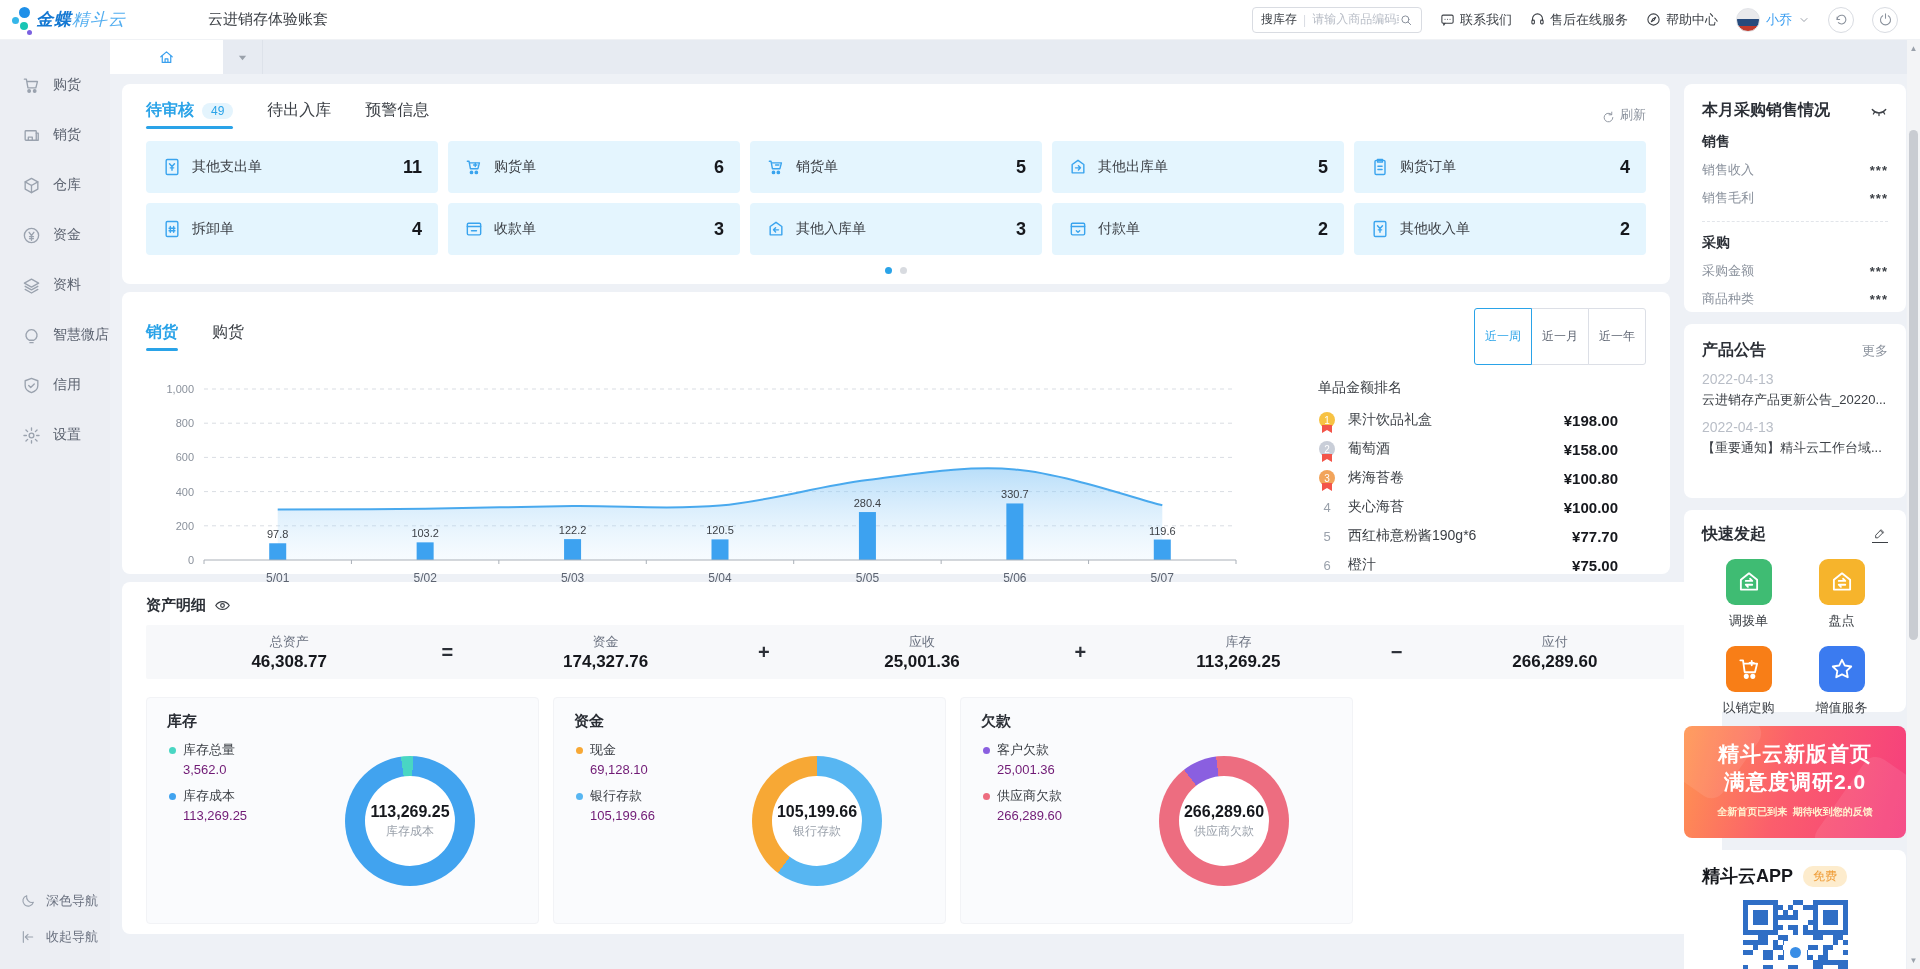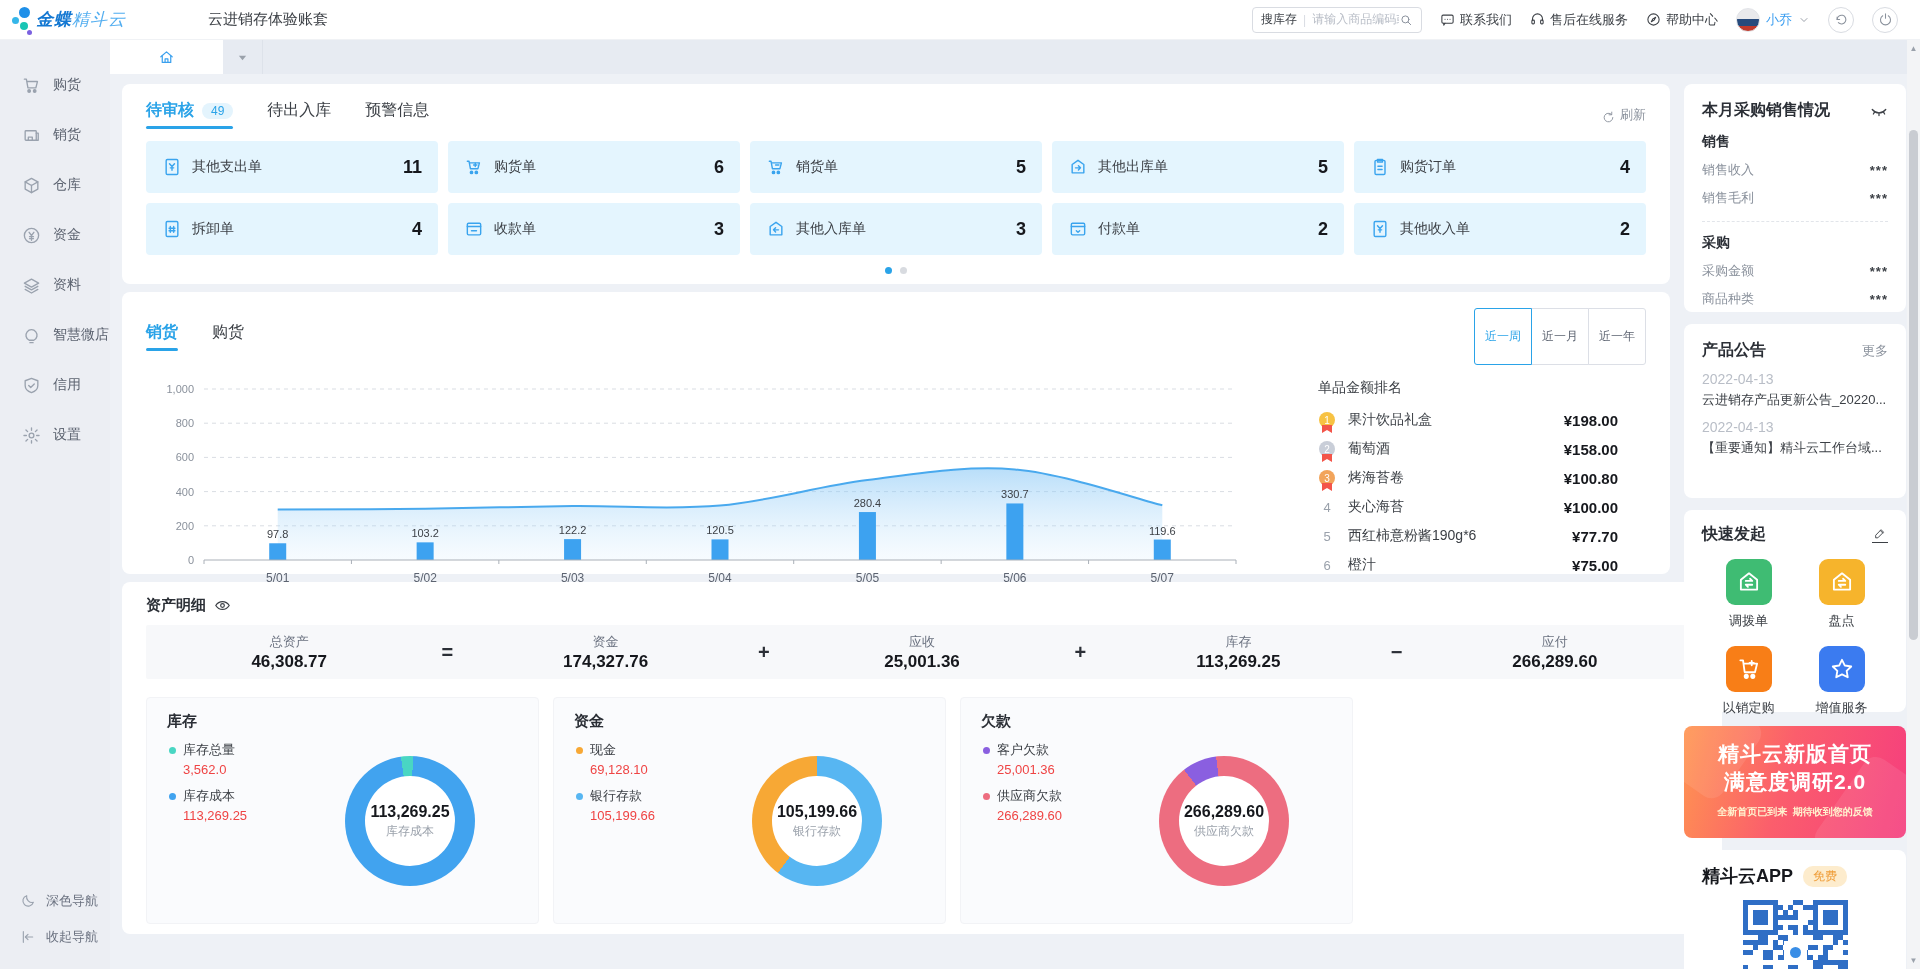--- a/index.html
+++ b/index.html
@@ -99,21 +99,21 @@
   .eq-label { font-size:13px; color:#6b7280; }
   .eq-value { font-size:17px; font-weight:bold; color:#16181d; margin-top:1px; }
   .eq-op { font-size:20px; font-weight:bold; color:#2b2f36; width:30px; text-align:center; }
   .donut-cards { display:flex; gap:14px; margin:18px 24px 0; }
   .donut-card { width:393px; height:227px; background:#fafbfd; border:1px solid #f2f3f6; border-radius:4px; position:relative; }
   .dc-title { font-size:15px; font-weight:bold; color:#2b2f36; padding:14px 0 0 20px; }
   .legend { margin:10px 0 0 22px; }
   .lg-item { margin-bottom:10px; }
   .lg-line1 { display:flex; align-items:center; gap:7px; font-size:13px; color:#3c4046; }
   .lg-dot { width:7px; height:7px; border-radius:50%; flex:none; }
-  .lg-value { font-size:13px; color:#ef4444; margin:3px 0 0 14px; }
+  .lg-value { font-size:13px; color:#701a75; margin:3px 0 0 14px; }
   .donut { position:absolute; left:198px; top:58px; width:130px; height:130px; border-radius:50%; }
   .donut::before { content:""; position:absolute; left:20px; top:20px; width:90px; height:90px; border-radius:50%; background:#fff; }
   .donut-center { position:absolute; inset:0; display:flex; flex-direction:column; align-items:center; justify-content:center; z-index:1; }
   .donut-val { font-size:16px; font-weight:bold; color:#16181d; }
   .donut-lab { font-size:12px; color:#9aa1ab; margin-top:2px; }
 
   
   .rc-panel { position:absolute; left:1684px; width:222px; background:#fff; border-radius:8px; }
   .rc-monthly { top:84px; height:228px; padding:16px 18px; }
   .rc-head { display:flex; align-items:center; justify-content:space-between; }

